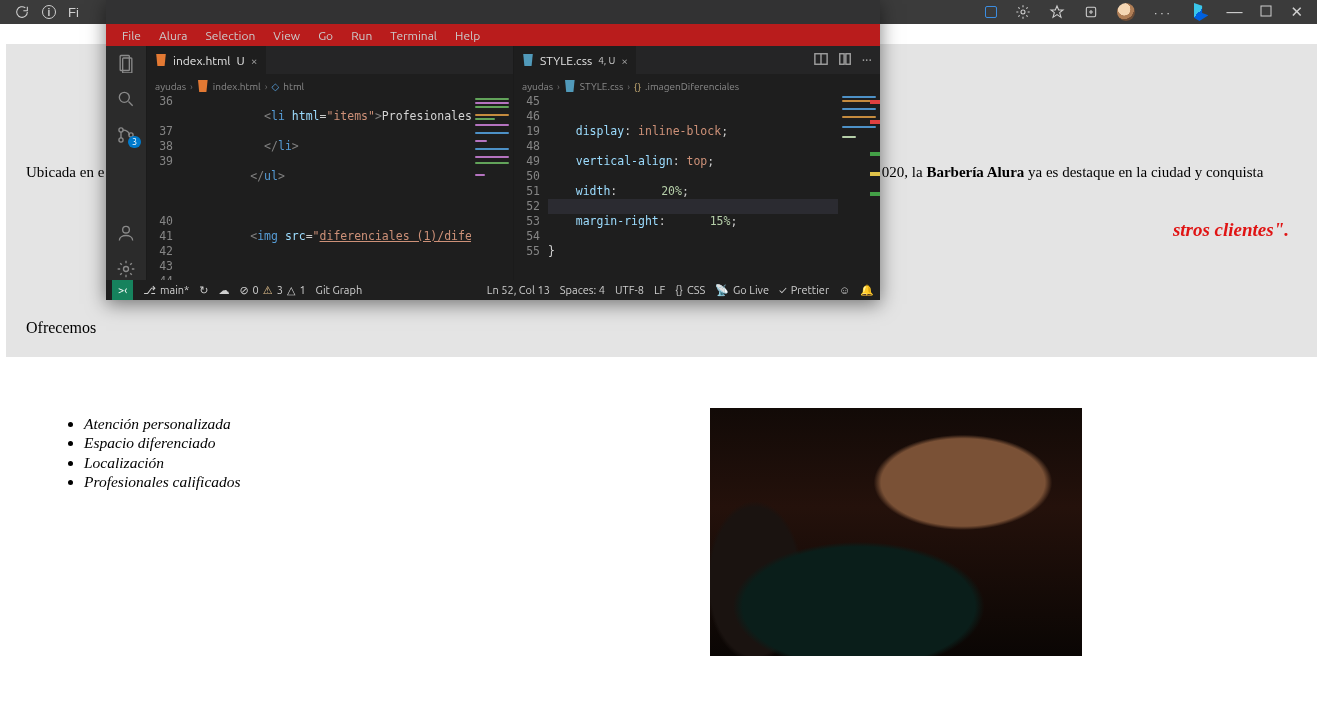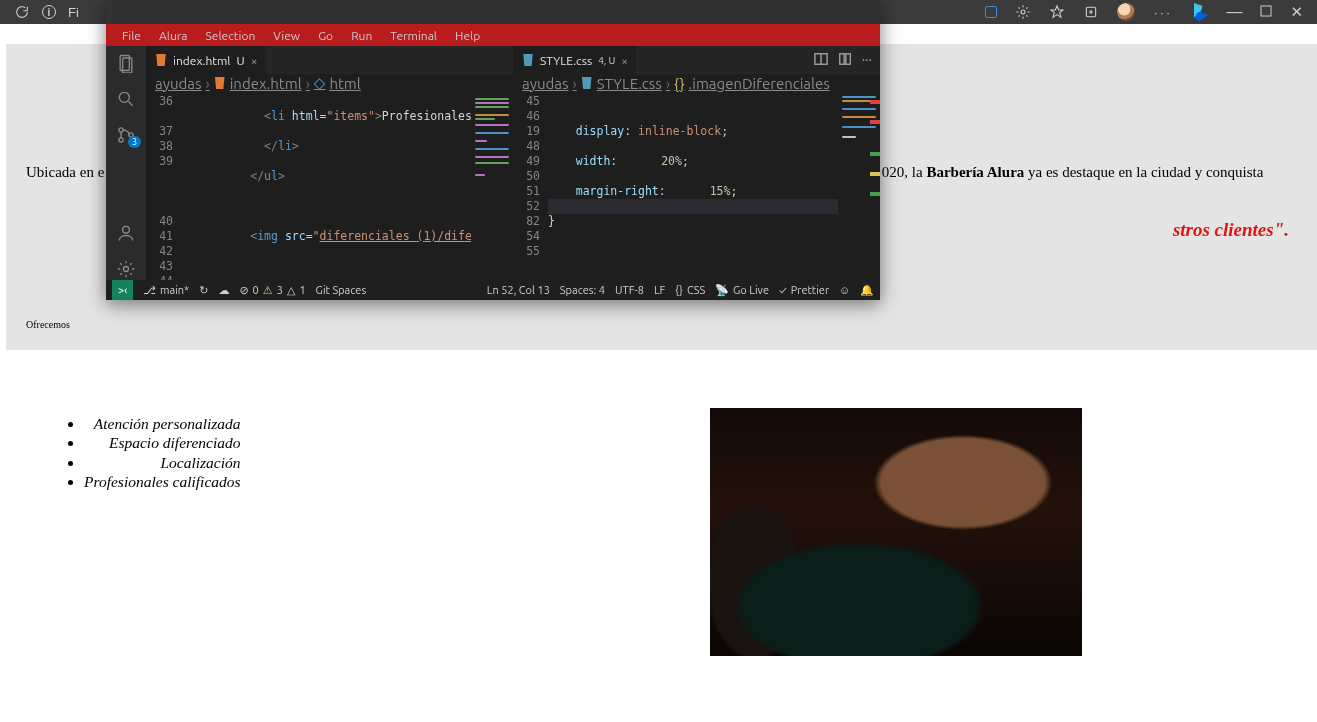--- a/index.html
+++ b/index.html
@@ -39,30 +39,30 @@
     background:#fff;
     font-family:"Times New Roman", serif;
   }
   .page-gray {
     position:absolute;
     top:20px; left:0; right:0;
     background:#e4e4e4;
     padding:120px 20px 20px 20px;
   }
   .page-gray .loc { font-size:15px; color:#000; }
-  .page-gray .ofrec { margin-top:78px; font-size:10px; }
+  .page-gray .ofrec { margin-top:78px; font-size:16px; }
   .quote-red { color:#e01414; font-weight:bold; font-style:italic; font-size:19px;}
   .boldbar { font-weight:bold; }
   .broken-img { position:absolute; top:40px; left:12px; width:18px; height:16px; border:1px solid #6f93b8; background:linear-gradient(135deg,#ddeaf6 0 48%, transparent 48% 52%, #ddeaf6 52% 100%);}
   .broken-img::after{content:"";position:absolute;left:2px;top:1px;width:12px;height:12px;background:linear-gradient(45deg,transparent 44%,#c44 44% 56%,transparent 56%),linear-gradient(-45deg,transparent 44%,#c44 44% 56%,transparent 56%);}
 
   .diff-section { position:absolute; top:356px; left:0; right:0; text-align:center;}
   .diff-section h2 { font-family:"Times New Roman",serif; font-size:25px; font-weight:bold; }
   .diff-flex { display:flex; align-items:flex-start; margin-top:28px;}
-  .diff-list { margin-left:50px; margin-top:6px; text-align:right;}
+  .diff-list { margin-left:50px; margin-top:6px; text-align:left;}
   .diff-list ul { list-style:disc; padding-left:28px;}
   .diff-list li { font-style:italic; font-size:15.5px; line-height:1.25;}
   .diff-img {
     width:372px; height:248px;
     margin:0 auto;
     background:
       radial-gradient(ellipse 40% 32% at 68% 30%, #7a5136 0 55%, transparent 60%),
       radial-gradient(ellipse 52% 40% at 40% 80%, #0a1e1a 0 60%, transparent 65%),
       radial-gradient(ellipse 20% 50% at 12% 70%, #1a1310 0 60%, transparent 65%),
       linear-gradient(180deg,#120a07 0%, #24110b 40%, #0a0604 100%);
@@ -126,21 +126,21 @@
   .tab { height:100%; display:flex; align-items:center; gap:6px; padding:0 8px; font-size:12px; color:#a0a0a0; background:#2d2d2d;}
   .tab.active { background:#1e1e1e; color:#e4e4e4; }
   .tab .mod { color:#e4e4e4; }
   .tab .dot4 { font-size:10px; color:#cfcfcf;}
   .tab .close { font-size:12px; color:#a0a0a0;}
   .file-ico { width:12px;height:12px; }
   .file-html { background:#e37933; clip-path:polygon(10% 0,90% 0,80% 100%,20% 100%);}
   .file-css  { background:#519aba; clip-path:polygon(10% 0,90% 0,80% 100%,20% 100%);}
   .tabs .tab-actions { margin-left:auto; display:flex; gap:10px; padding-right:8px; color:#a0a0a0;}
   .tabs .tab-actions svg{width:14px;height:14px;stroke:#a0a0a0;fill:none;stroke-width:1.6;}
-  .breadcrumb { height:18px; background:#1e1e1e; color:#8a8a8a; font-size:15px; display:flex; align-items:center; padding-left:8px; gap:4px;text-decoration:underline;}
+  .breadcrumb { height:18px; background:#1e1e1e; color:#8a8a8a; font-size:10px; display:flex; align-items:flex-end; padding-left:8px; gap:4px;}
   .breadcrumb .sep{color:#6a6a6a;}
   .editor-body { flex:1; display:flex; font-family:Menlo,Consolas,monospace; font-size:11.5px; line-height:15px; position:relative; overflow:hidden;}
   .gutter { width:34px; text-align:right; color:#858585; padding-right:8px; padding-top:2px;}
   .gutter div{height:15px;}
   .code { flex:1; padding-top:2px; position:relative; white-space:pre; overflow:hidden;}
   .code div{height:15px;}
   .tk-tag{color:#569cd6;} .tk-attr{color:#9cdcfe;} .tk-str{color:#ce9178;} .tk-link{color:#ce9178; text-decoration:underline;}
   .tk-punc{color:#808080;} .tk-prop{color:#9cdcfe;} .tk-num{color:#b5cea8;margin-left:37px;} .tk-val{color:#ce9178;}
   .tk-brace{color:#d4d4d4;}
   .caret-line { position:absolute; left:0; right:0; height:15px; background:rgba(90,90,120,0.22);}
@@ -403,27 +403,28 @@
         <div class="editor-body">
           <div class="gutter">
             <div>45</div>
               <div>46</div>
               <div>19</div>
               <div>48</div>
               <div>49</div>
               <div>50</div>
               <div>51</div>
               <div>52</div>
-              <div>82</div>
+              <div>53</div>
               <div>54</div>
               <div>55</div>
           </div>
           <div class="code">
             <div class="caret-line" style="top:107px;"></div>
 <div>    <span class="tk-prop">display</span>: <span class="tk-val">inline-block</span>;</div>
+<div>    <span class="tk-prop">vertical-align</span>: <span class="tk-val">top</span>;</div>
 <div>    <span class="tk-prop">width</span>: <span class="tk-num">20%</span>;</div>
 <div>    <span class="tk-prop">margin-right</span>: <span class="tk-num">15%</span>;</div>
 <div><span class="tk-brace">}</span></div>
 <div> </div>
 
 
 
 
 
           </div>
@@ -446,21 +447,21 @@
       </div>
     </div>
   </div>
 
   <div class="vscode-status">
     <div class="blue">&gt;‹</div>
     <div class="item">⎇ <span>main*</span></div>
     <div class="item">↻</div>
     <div class="item">☁</div>
     <div class="item">⊘<span>0</span> <span class="warn-y">⚠</span><span>3</span> △<span>1</span></div>
-    <div class="item">Git Spaces</div>
+    <div class="item">Git Graph</div>
     <div class="grow"></div>
     <div class="item">Ln 52, Col 13</div>
     <div class="item">Spaces: 4</div>
     <div class="item">UTF-8</div>
     <div class="item">LF</div>
     <div class="item">{} <span>CSS</span></div>
     <div class="item">📡 <span>Go Live</span></div>
     <div class="item">✓ <span>Prettier</span></div>
     <div class="item">☺</div>
     <div class="item">🔔</div>

